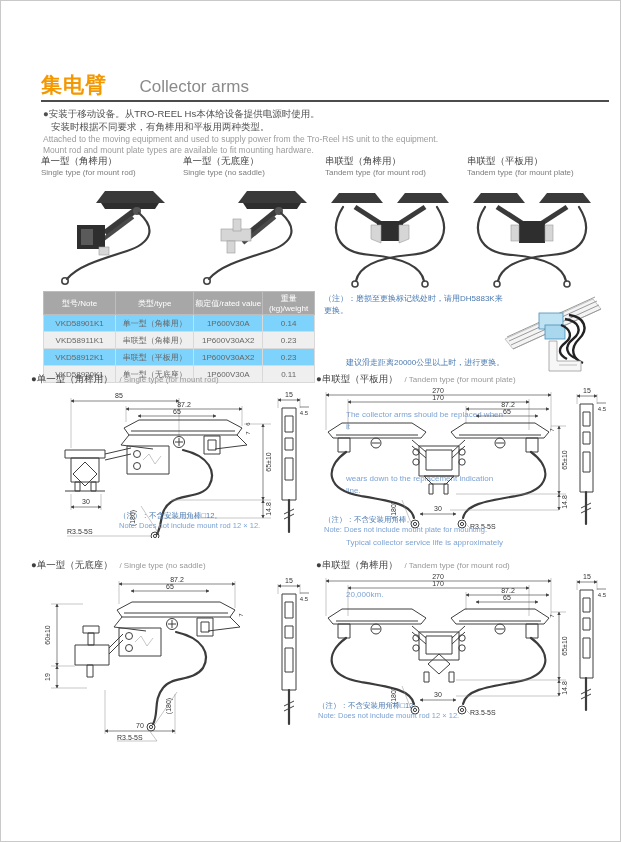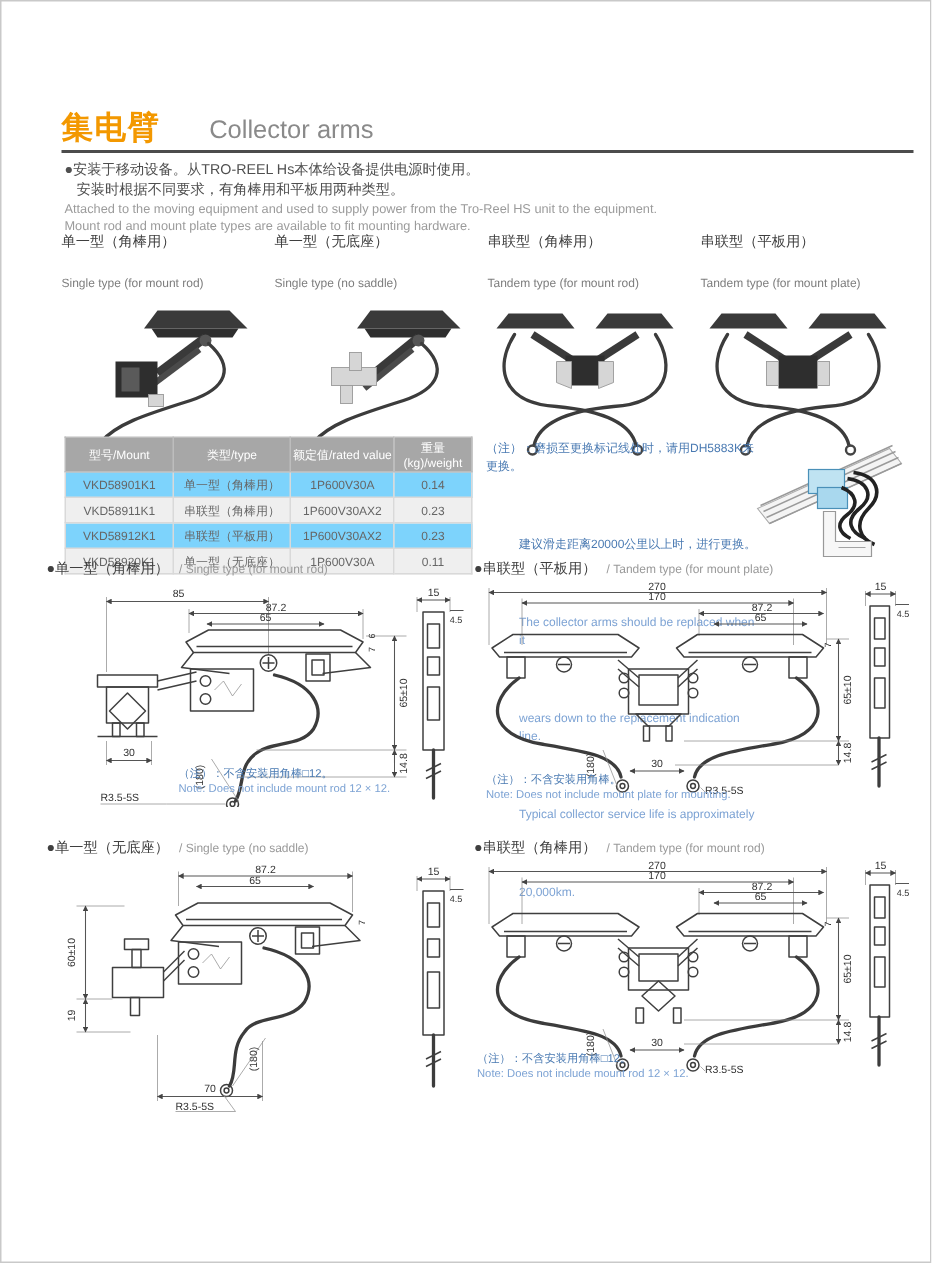--- a/index.html
+++ b/index.html
@@ -10,21 +10,21 @@
   .title-zh{font-size:21px;font-weight:bold;color:#F39800;letter-spacing:1px;}
   .title-en{font-size:17px;color:#8a8a8a;margin-left:28px;}
   .hdr-rule{position:absolute;left:40px;width:568px;top:99px;border-top:2px solid #4c4c4c;}
   
   .intro-zh{position:absolute;left:42px;top:106px;font-size:9.5px;color:#4f4f4f;line-height:13px;}
   .intro-en{position:absolute;left:42px;top:133px;font-size:8.5px;color:#9b9b9b;line-height:11px;}
   
   .products{position:absolute;left:40px;top:154px;width:568px;display:flex;}
   .pcard{width:142px;}
   .pcard .lz{font-size:9.5px;color:#3f3f3f;}
-  .pcard .le{font-size:8px;color:#7d7d7d;margin-top:16px;}
+  .pcard .le{font-size:8px;color:#7d7d7d;margin-top:0;}
   .pcard svg{margin-top:4px;}
   
   table.spec{position:absolute;left:42px;top:290px;width:272px;border-collapse:collapse;font-size:8px;}
   table.spec th{background:#a7a7a7;color:#fff;font-weight:normal;height:17px;border:1px solid #bdbdbd;}
   table.spec td{color:#666;height:14px;text-align:center;border:1px solid #d9d9d9;background:#7dd3fc;}
   table.spec tr:nth-child(even) td{background:#efefef;}
   
   .rnote{position:absolute;left:323px;top:292px;width:182px;font-size:8px;line-height:12px;}
   .rnote .z{color:#4a7ab2;}
   .rnote .e{color:#7da3d4;}
@@ -148,21 +148,21 @@
         <path class="cb" d="M 112,26 C 126,48 120,72 84,74 C 52,77 34,86 31,100" stroke-width="3.2"></path>
         <circle cx="100" cy="103" r="3" fill="none" stroke="#444" stroke-width="1.6"></circle>
         <circle cx="30" cy="103" r="3" fill="none" stroke="#444" stroke-width="1.6"></circle>
       </svg>
     </div>
   </div>
 
   <table class="spec">
     <thead>
       <tr>
-        <th style="width:72px">型号/Mount</th>
+        <th style="width:72px">型号/Note</th>
         <th style="width:82px">类型/type</th>
         <th style="width:68px">额定值/rated value</th>
         <th style="width:50px">重量(kg)/weight</th>
       </tr>
     </thead>
     <tbody>
       <tr>
         <td>VKD58901K1</td>
         <td>单一型（角棒用）</td>
         <td>1P600V30A</td>

